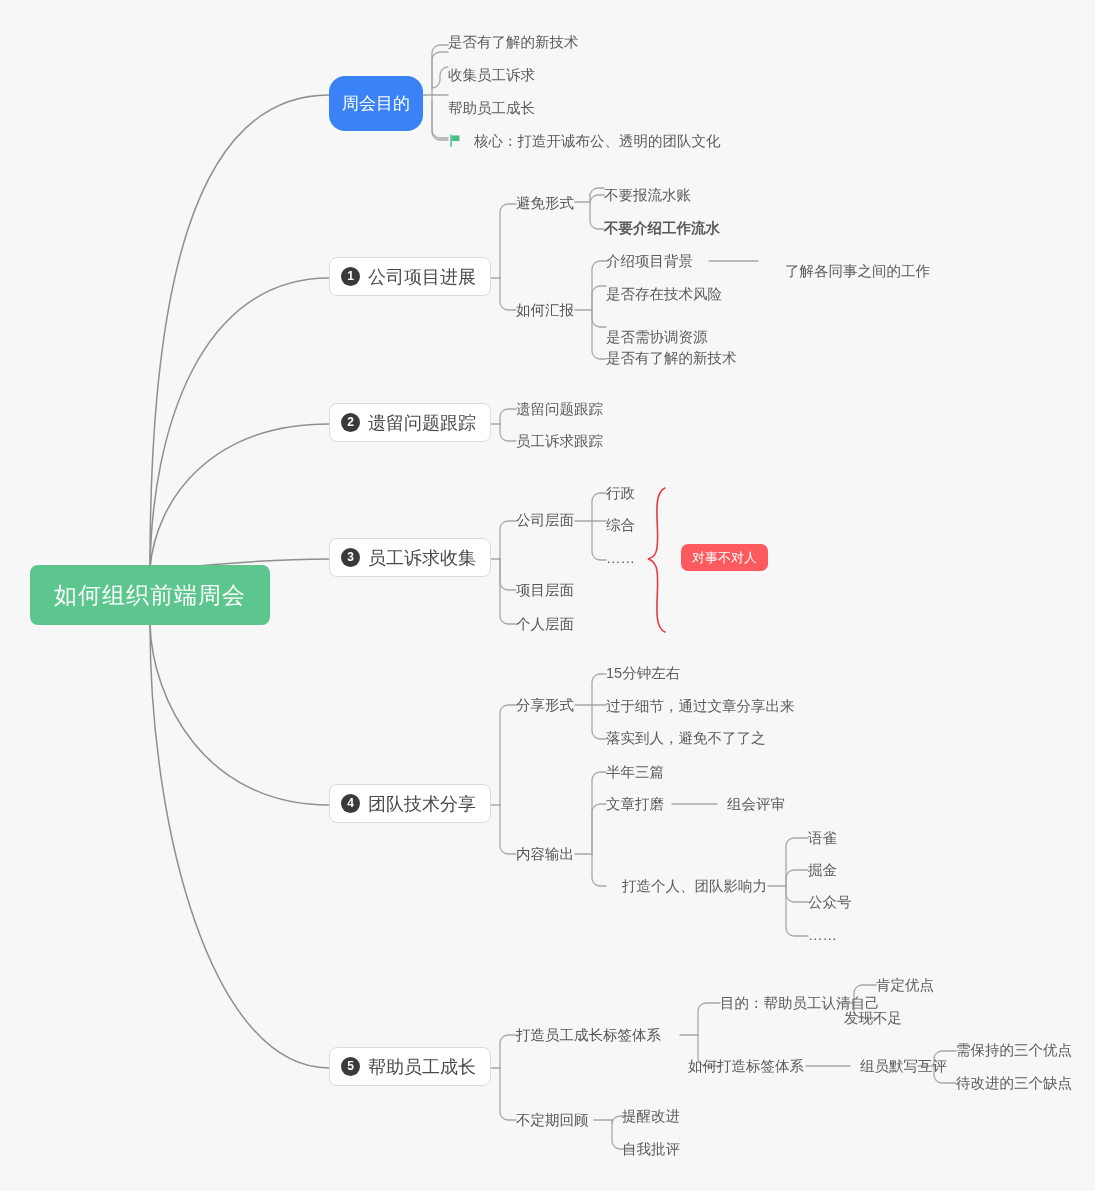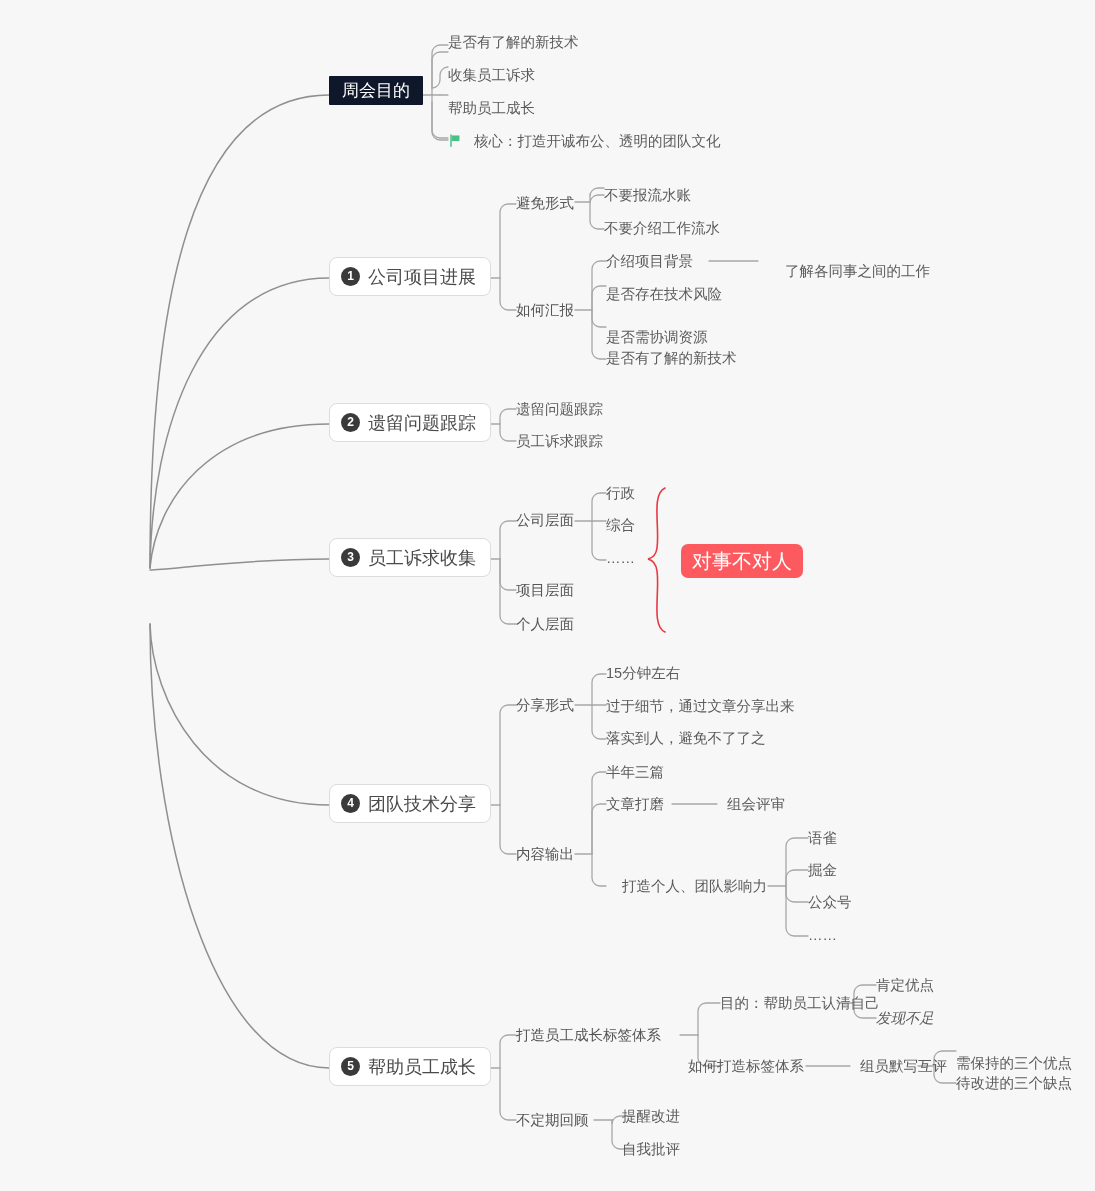--- a/index.html
+++ b/index.html
@@ -19,23 +19,23 @@
   .root{
     left:30px;top:565px;width:240px;height:60px;
     background:#5dc68f;border-radius:8px;
     color:#ffffff;font-size:23px;
     display:flex;align-items:center;justify-content:center;
     letter-spacing:1px;
   }
   
   .blue{
     left:329px;top:76px;
-    background:#0f172a;border-radius:1px;
+    background:#3b82f6;border-radius:16px;
     color:#ffffff;font-size:17px;
-    padding:6px 13px;
+    padding:19px 13px;
   }
   
   .branch{
     background:#ffffff;border:1px solid #dcdcdc;border-radius:8px;
     color:#4a4a4a;font-size:18px;
     padding:9px 14px 9px 11px;
     display:flex;align-items:center;gap:8px;
     box-sizing:border-box;
   }
   .numdot{
@@ -43,21 +43,21 @@
     background:#3a3a3a;color:#ffffff;
     font-size:12px;line-height:19px;text-align:center;
     display:inline-block;flex:0 0 auto;font-weight:bold;
   }
   
   .txt{color:#5b5b5b;font-size:14.5px;}
   .txt.lv2{color:#555;}
   
   .badge{
     background:#fc5a5f;border-radius:7px;color:#ffffff;
-    font-size:20px;padding:7px 11px;
+    font-size:13px;padding:7px 11px;
   }
   
   .flag{display:inline-block;vertical-align:-2px;margin-right:7px;}
 </style>
 </head>
 <body>
 
 <div id="canvas">
 
   <svg class="links" viewBox="0 0 1095 1191">
@@ -157,20 +157,23 @@
       <path d="M594,1120 H612"></path>
       <path d="M612,1120 V1124 a8,8 0 0 1 8,-8 H634"></path>
       <path d="M612,1120 V1141 a8,8 0 0 0 8,8 H634"></path>
     </g>
 
     <g fill="none" stroke="#e8393f" stroke-width="1.6" stroke-linecap="round">
       <path d="M665,488 C651,494 660,528 657,548 C656,556 652,558 648,559 C652,560 656,563 657,571 C660,592 651,626 665,632"></path>
     </g>
   </svg>
 
+  <div class="node root">
+    <span>如何组织前端周会</span>
+  </div>
 
   <div class="node blue">
     <span>周会目的</span>
   </div>
   <div class="node txt" style="left:448px;top:35px;">
     <span>是否有了解的新技术</span>
   </div>
   <div class="node txt" style="left:448px;top:68px;">
     <span>收集员工诉求</span>
   </div>
@@ -190,21 +193,21 @@
   <div class="node branch" style="left:329px;top:257px;">
     <span class="numdot">1</span>
     <span>公司项目进展</span>
   </div>
   <div class="node txt lv2" style="left:516px;top:196px;">
     <span>避免形式</span>
   </div>
   <div class="node txt" style="left:604px;top:188px;">
     <span>不要报流水账</span>
   </div>
-  <div class="node txt" style="left:604px;top:221px;">
+  <div class="node txt" style="left:604px;top:221px;font-weight:bold;">
     <span>不要介绍工作流水</span>
   </div>
   <div class="node txt lv2" style="left:516px;top:303px;">
     <span>如何汇报</span>
   </div>
   <div class="node txt" style="left:606px;top:254px;">
     <span>介绍项目背景</span>
   </div>
   <div class="node txt" style="left:768px;top:264px;margin-left:17px;">
     <span>了解各同事之间的工作</span>
@@ -306,30 +309,30 @@
   </div>
   <div class="node txt lv2" style="left:516px;top:1028px;">
     <span>打造员工成长标签体系</span>
   </div>
   <div class="node txt" style="left:720px;top:996px;">
     <span>目的：帮助员工认清自己</span>
   </div>
   <div class="node txt" style="left:876px;top:978px;">
     <span>肯定优点</span>
   </div>
-  <div class="node txt" style="left:876px;top:1011px;font-style:italic;">
+  <div class="node txt" style="left:844px;top:1011px;">
     <span>发现不足</span>
   </div>
   <div class="node txt" style="left:688px;top:1059px;">
     <span>如何打造标签体系</span>
   </div>
   <div class="node txt" style="left:860px;top:1059px;">
     <span>组员默写互评</span>
   </div>
-  <div class="node txt" style="left:956px;top:1043px;margin-top:13px;">
+  <div class="node txt" style="left:956px;top:1043px;">
     <span>需保持的三个优点</span>
   </div>
   <div class="node txt" style="left:956px;top:1076px;">
     <span>待改进的三个缺点</span>
   </div>
   <div class="node txt lv2" style="left:516px;top:1113px;">
     <span>不定期回顾</span>
   </div>
   <div class="node txt" style="left:622px;top:1109px;">
     <span>提醒改进</span>

